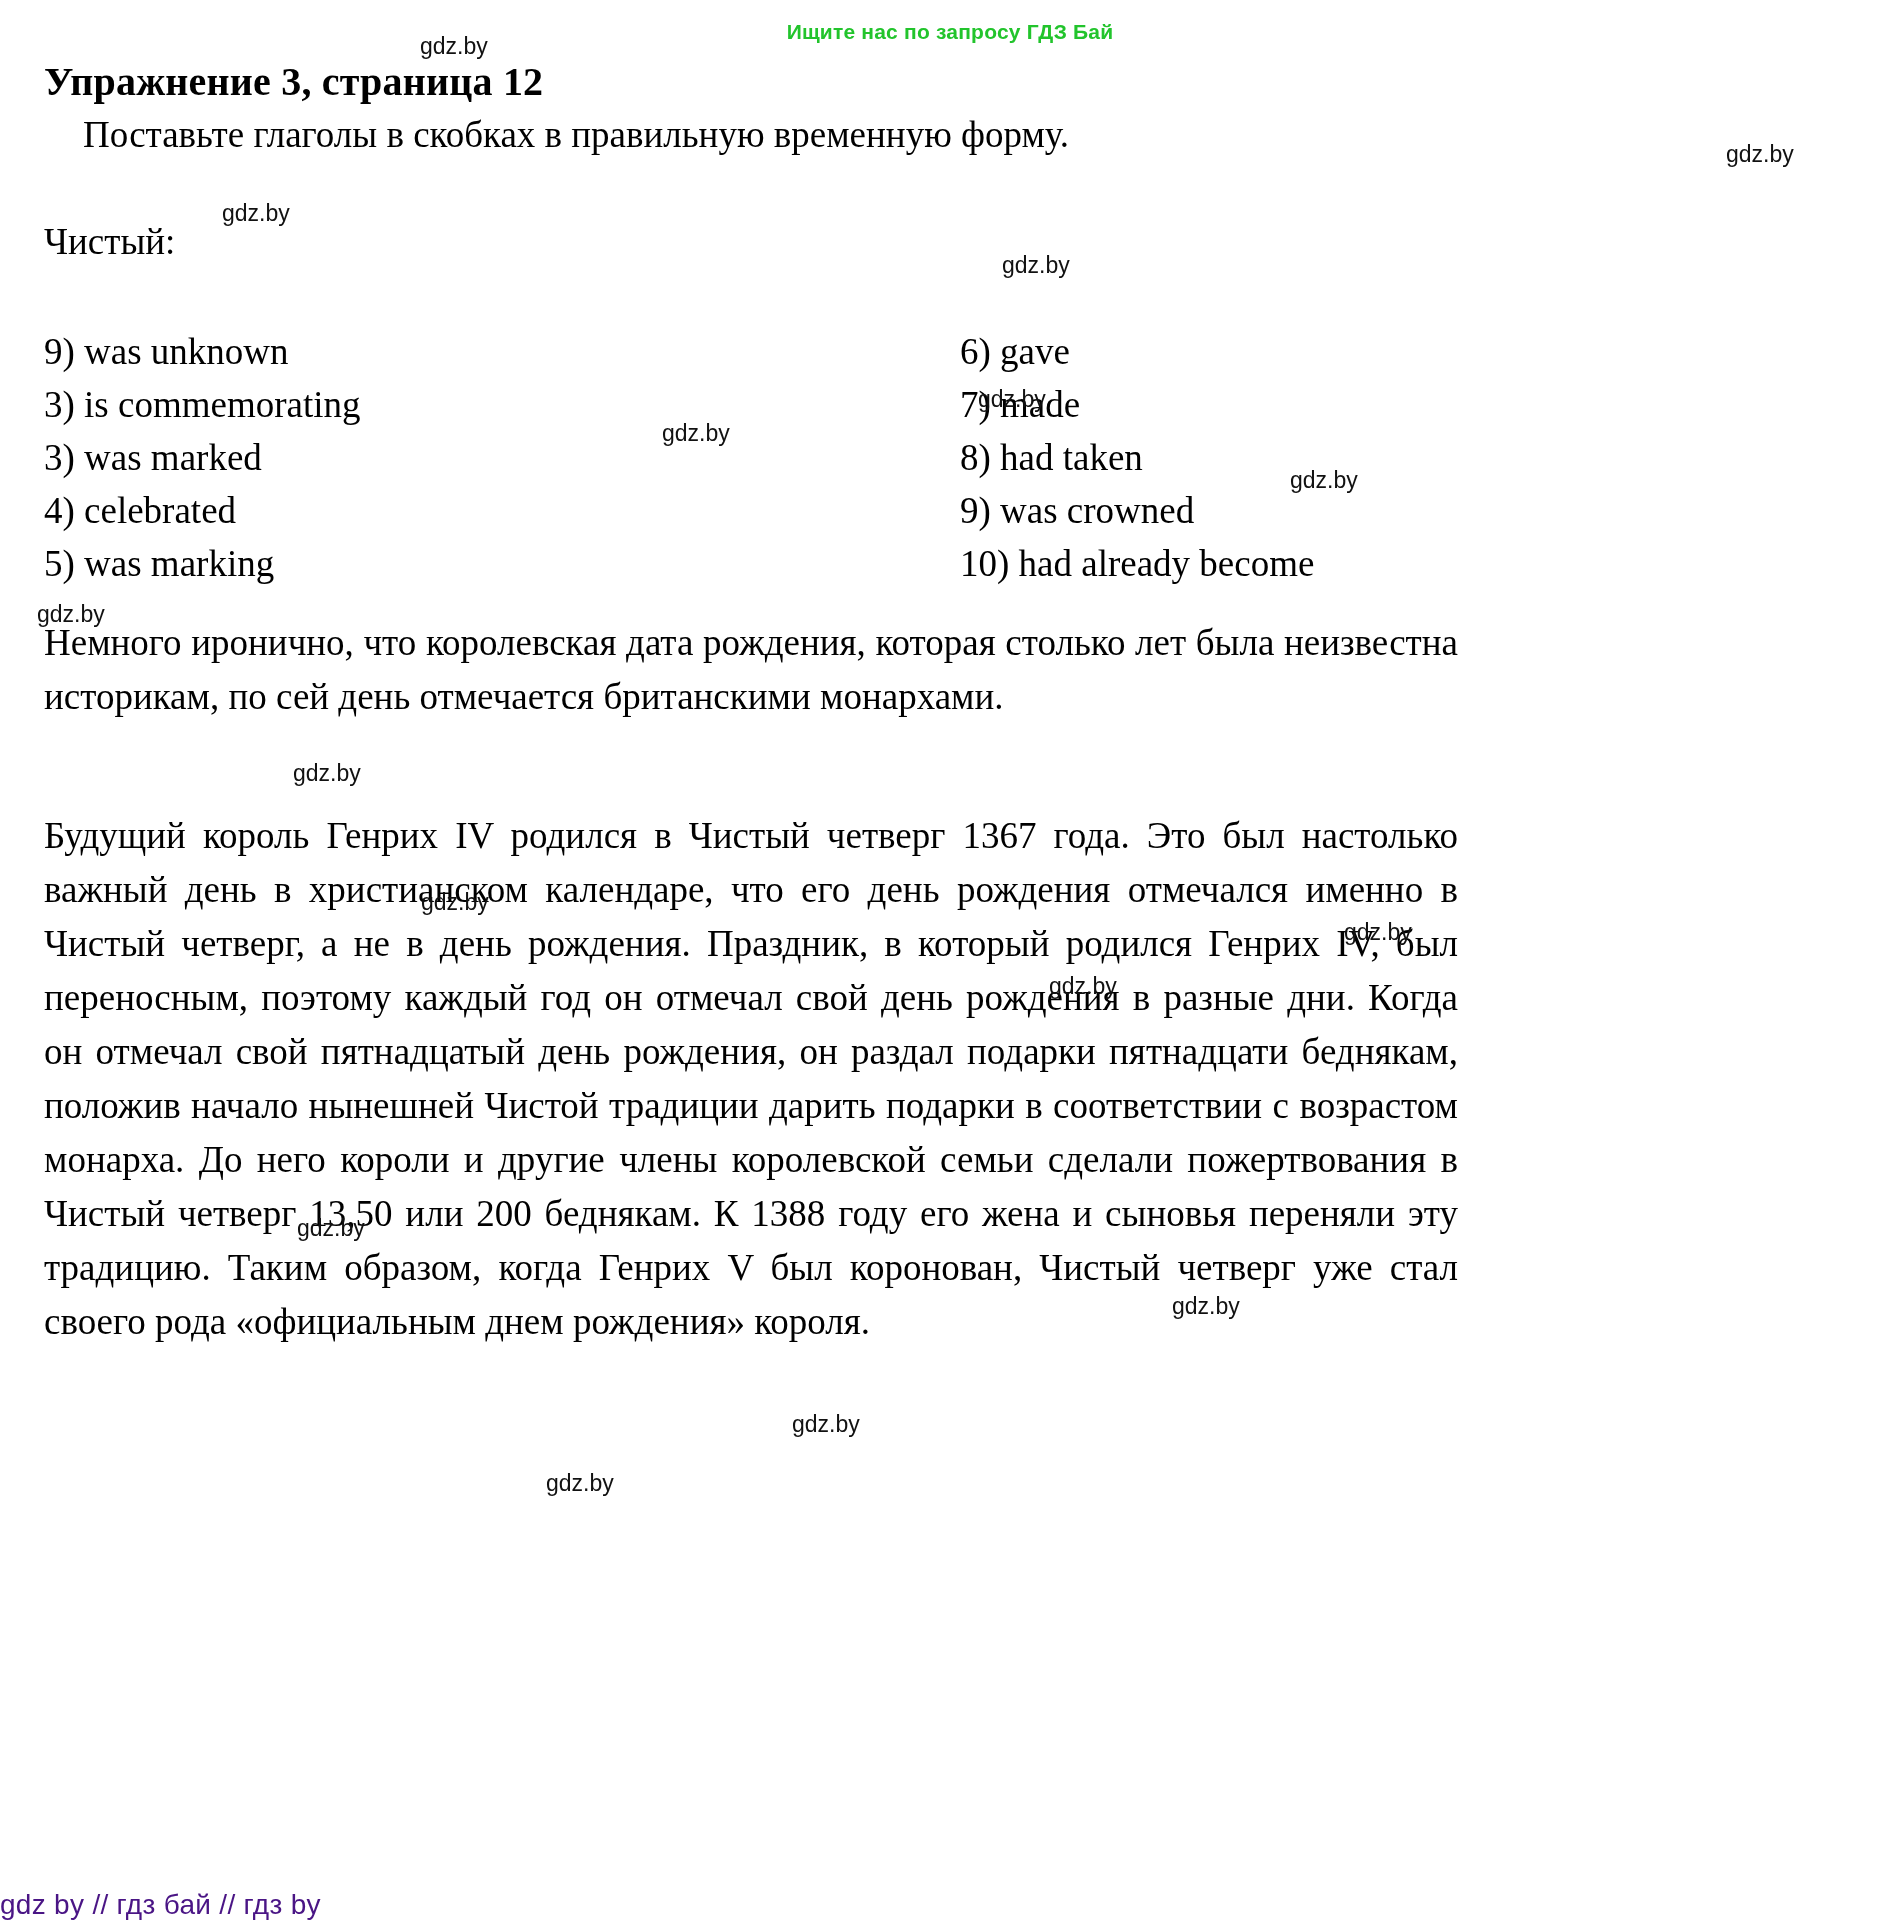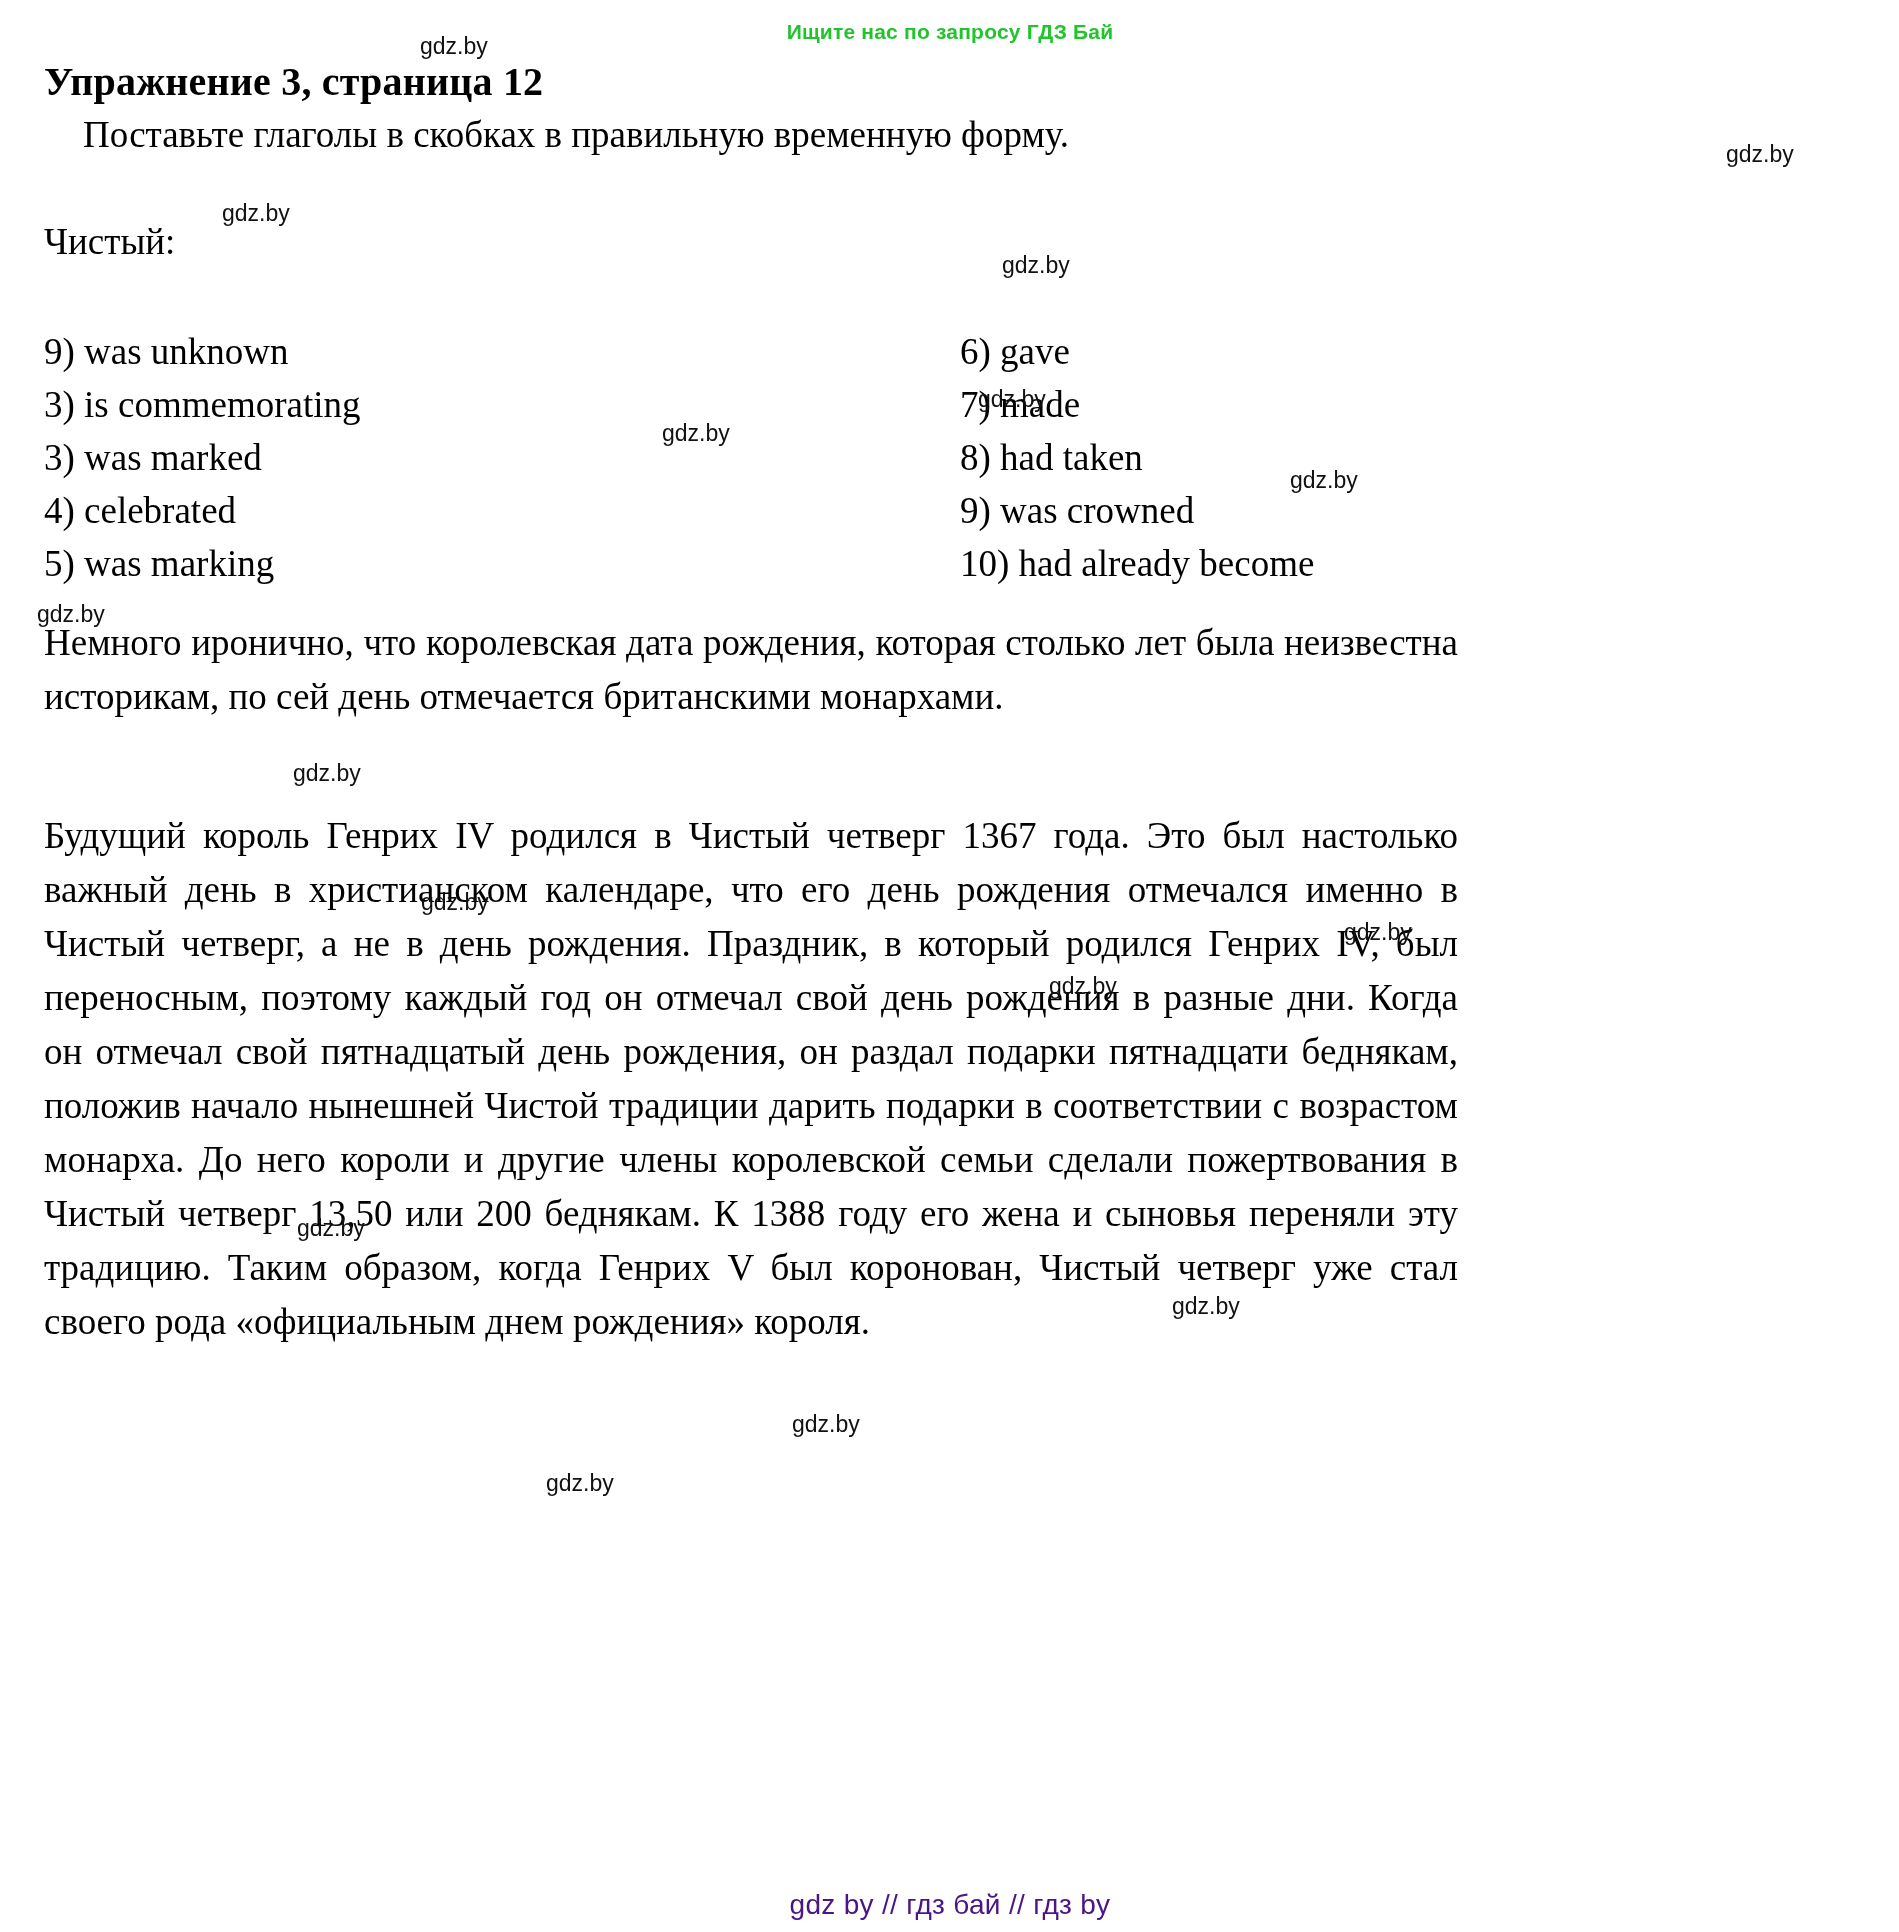--- a/index.html
+++ b/index.html
@@ -88,21 +88,20 @@
     color: #111111;
     white-space: nowrap;
   }
 
   
   #footer-links {
     position: absolute;
     left: 0;
     top: 1889px;
     width: 100%;
-    text-align: center;
     font-family: "Liberation Sans", "DejaVu Sans", sans-serif;
     font-size: 28px;
     color: #4a1585;
     letter-spacing: 0.3px;
   }
 </style>
 </head>
 <body>
 
 <div id="page">

